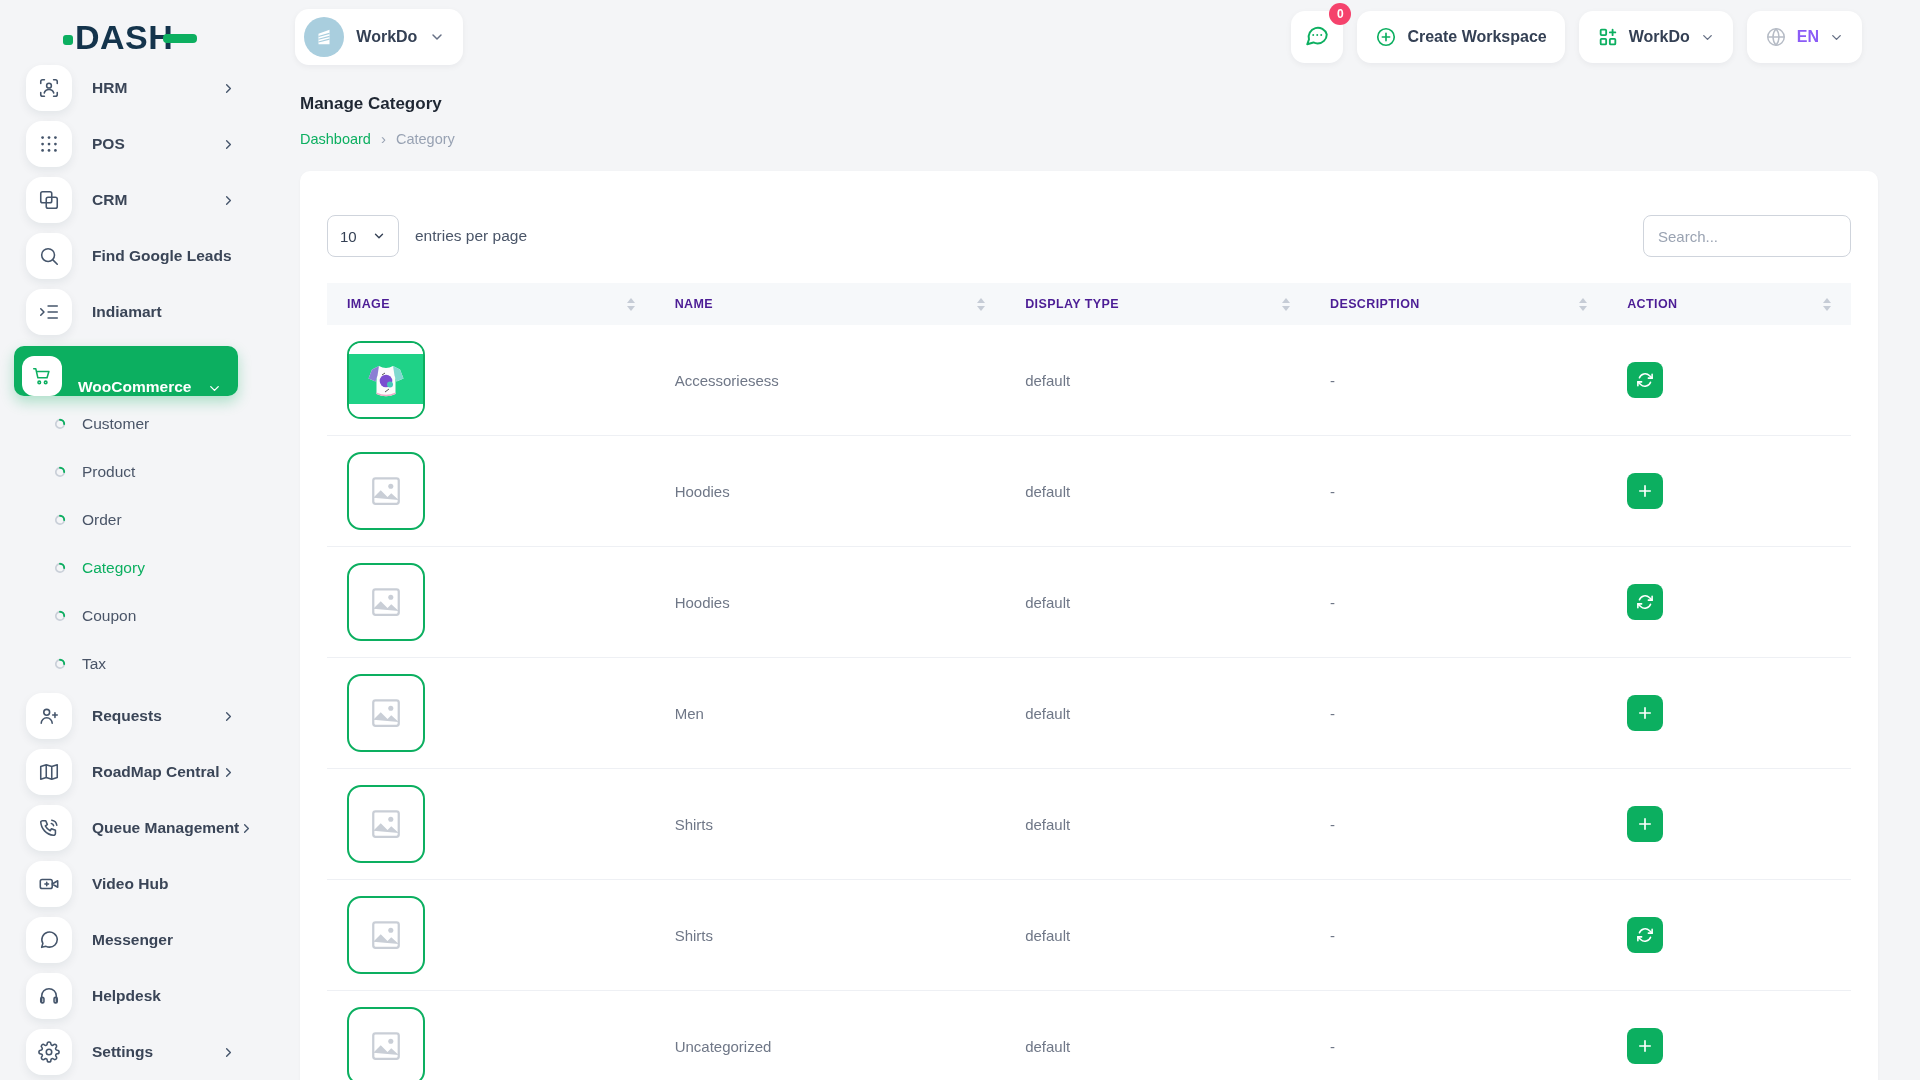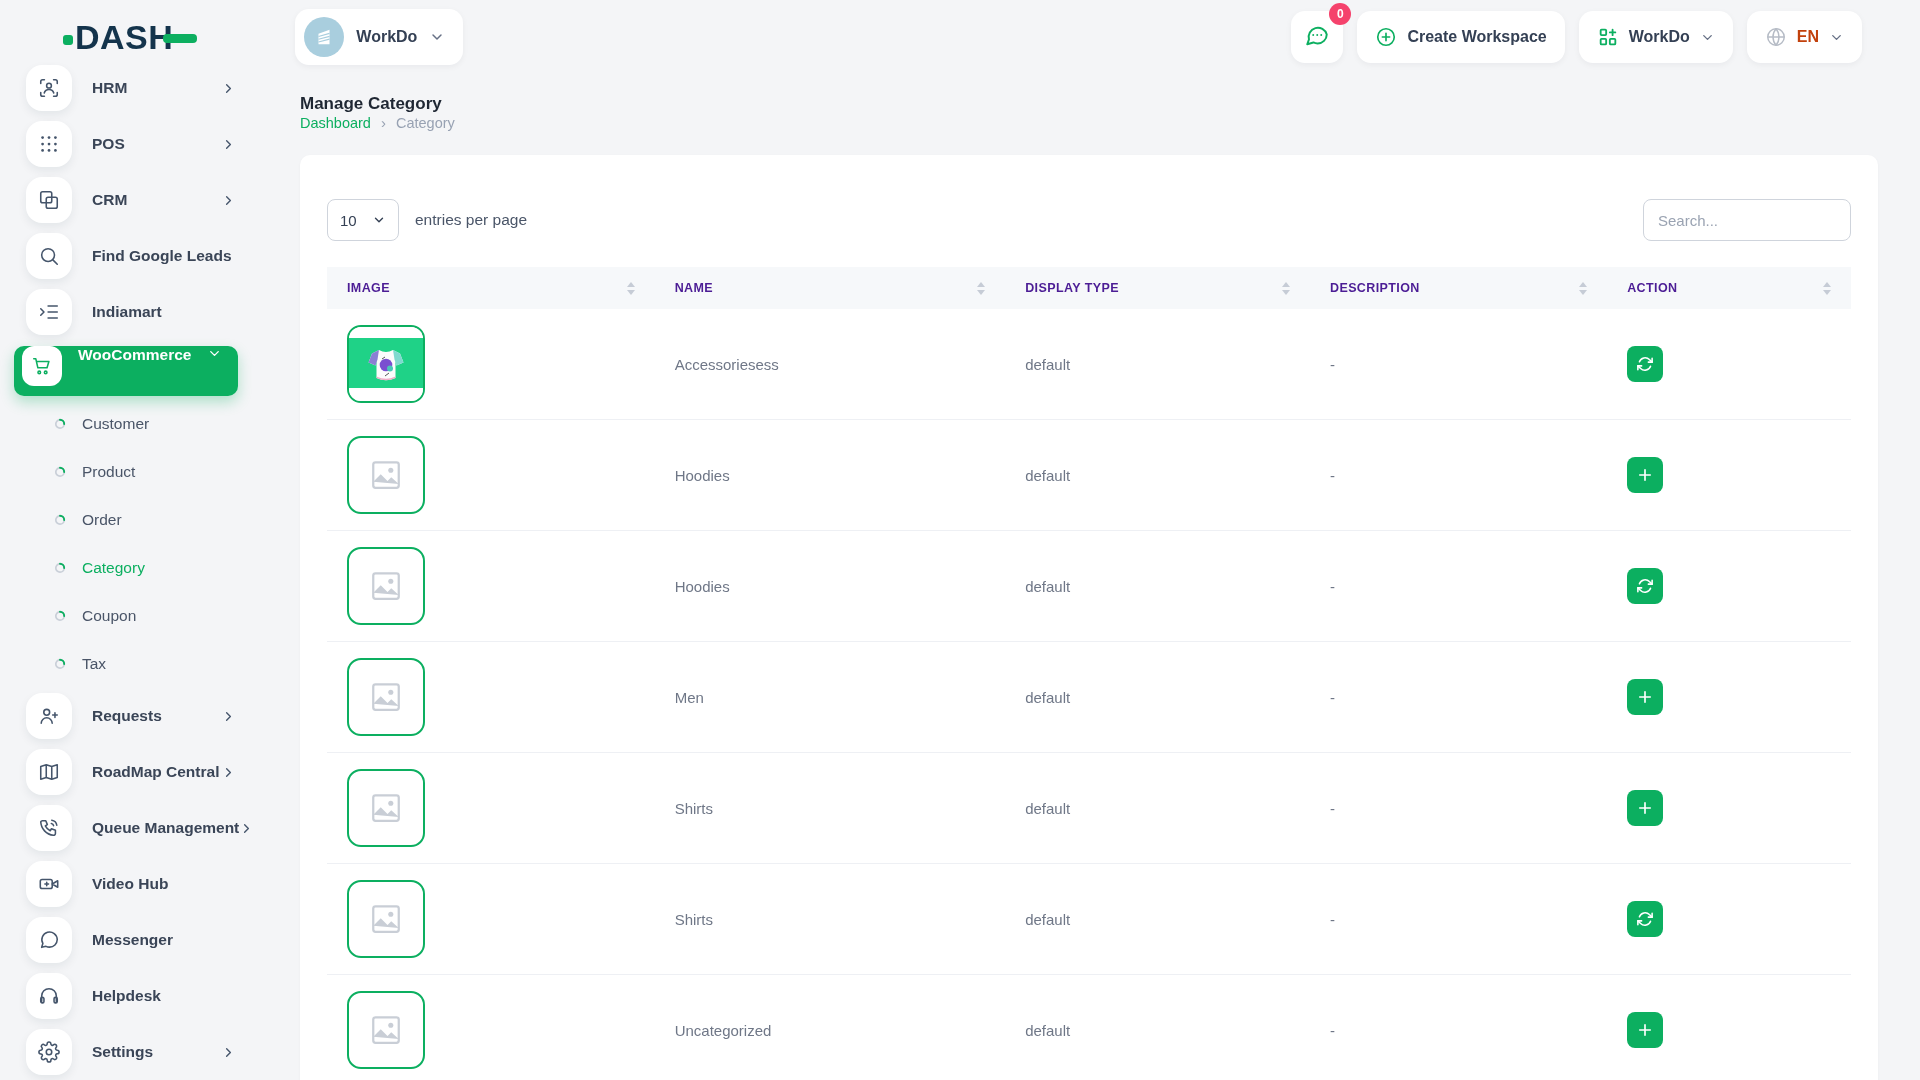--- a/index.html
+++ b/index.html
@@ -26,43 +26,43 @@
   .top-right { display:flex; align-items:center; gap:14px; }
   .icon-btn { position:relative; width:52px; height:52px; background:#fff; border-radius:14px;
     display:flex; align-items:center; justify-content:center;
     box-shadow:0 2px 6px rgba(16,24,40,.05); cursor:pointer; }
   .badge { position:absolute; top:-8px; right:-8px; min-width:22px; height:22px; border-radius:50%;
     background:#f5426c; color:#fff; font-size:12px; font-weight:700;
     display:flex; align-items:center; justify-content:center; }
   .top-pill { height:52px; background:#fff; border-radius:14px; display:flex; align-items:center;
     gap:10px; padding:0 18px; box-shadow:0 2px 6px rgba(16,24,40,.05);
     font-size:16px; font-weight:700; color:#344054; cursor:pointer; }
-  .top-pill .green { color:#c2410c; }
+  .top-pill .green { color:#8b5cf6; }
   
   .sidebar { position:absolute; top:60px; left:0; width:258px; bottom:0; overflow:hidden; }
   .side-item { height:56px; display:flex; align-items:center; padding:0 22px 0 26px; cursor:pointer; }
   .side-ic { width:46px; height:46px; background:#fff; border-radius:16px; flex:none;
     display:flex; align-items:center; justify-content:center;
     box-shadow:0 4px 10px rgba(20,40,60,.07); color:#45556b; }
   .side-label { margin-left:20px; font-size:15.5px; font-weight:600; color:#3a4557; white-space:nowrap; }
   .side-chev { margin-left:auto; color:#45556b; display:flex; }
   .side-active { margin:6px 20px 4px 14px; height:50px; background:#0caf60; border-radius:10px;
-    display:flex; align-items:flex-start; padding:0 16px 0 8px; cursor:pointer;
+    display:flex; align-items:flex-end; padding:0 16px 0 8px; cursor:pointer;
     box-shadow:0 6px 14px rgba(12,175,96,.3); }
   .side-active .side-ic { width:40px; height:40px; border-radius:12px; box-shadow:none; color:#0caf60; }
   .side-active .side-label { margin-left:16px; color:#fff; font-weight:700; }
   .side-active .side-chev { color:#fff; }
   .side-sub { height:48px; display:flex; align-items:center; padding-left:54px; cursor:pointer;text-align:right; }
   .sub-bullet { display:flex; flex:none; }
   .sub-label { margin-left:16px; font-size:15.5px; color:#4a5568; }
   .side-sub.active .sub-label { color:#0caf60; }
   
   .main { position:absolute; top:74px; left:258px; right:0; bottom:0; padding:0 42px; overflow:hidden; }
   .page-title { margin-top:20px; font-size:17px; font-weight:700; color:#1f2733; }
-  .breadcrumb { margin-top:0; display:flex; align-items:center; gap:10px; font-size:14.5px; }
+  .breadcrumb { margin-top:16px; display:flex; align-items:center; gap:10px; font-size:14.5px; }
   .crumb-link { color:#0caf60; cursor:pointer; }
   .crumb-sep { color:#98a2b3; font-size:15px; }
   .crumb-current { color:#98a2b3; }
   .card { margin-top:24px; background:#fff; border-radius:10px;
     box-shadow:0 1px 3px rgba(16,24,40,.04); height:1000px; padding:44px 27px 0 27px; }
   .controls { display:flex; align-items:center;justify-content:space-between; }
   .select-box { width:72px; height:42px; border:1px solid #cfd4dc; border-radius:8px;
     display:flex; align-items:center; justify-content:space-between; padding:0 12px;
     font-size:15px; color:#344054; cursor:pointer; background:#fff; }
   .entries-label { margin-left:16px; font-size:15.5px; color:#4a5568; }

